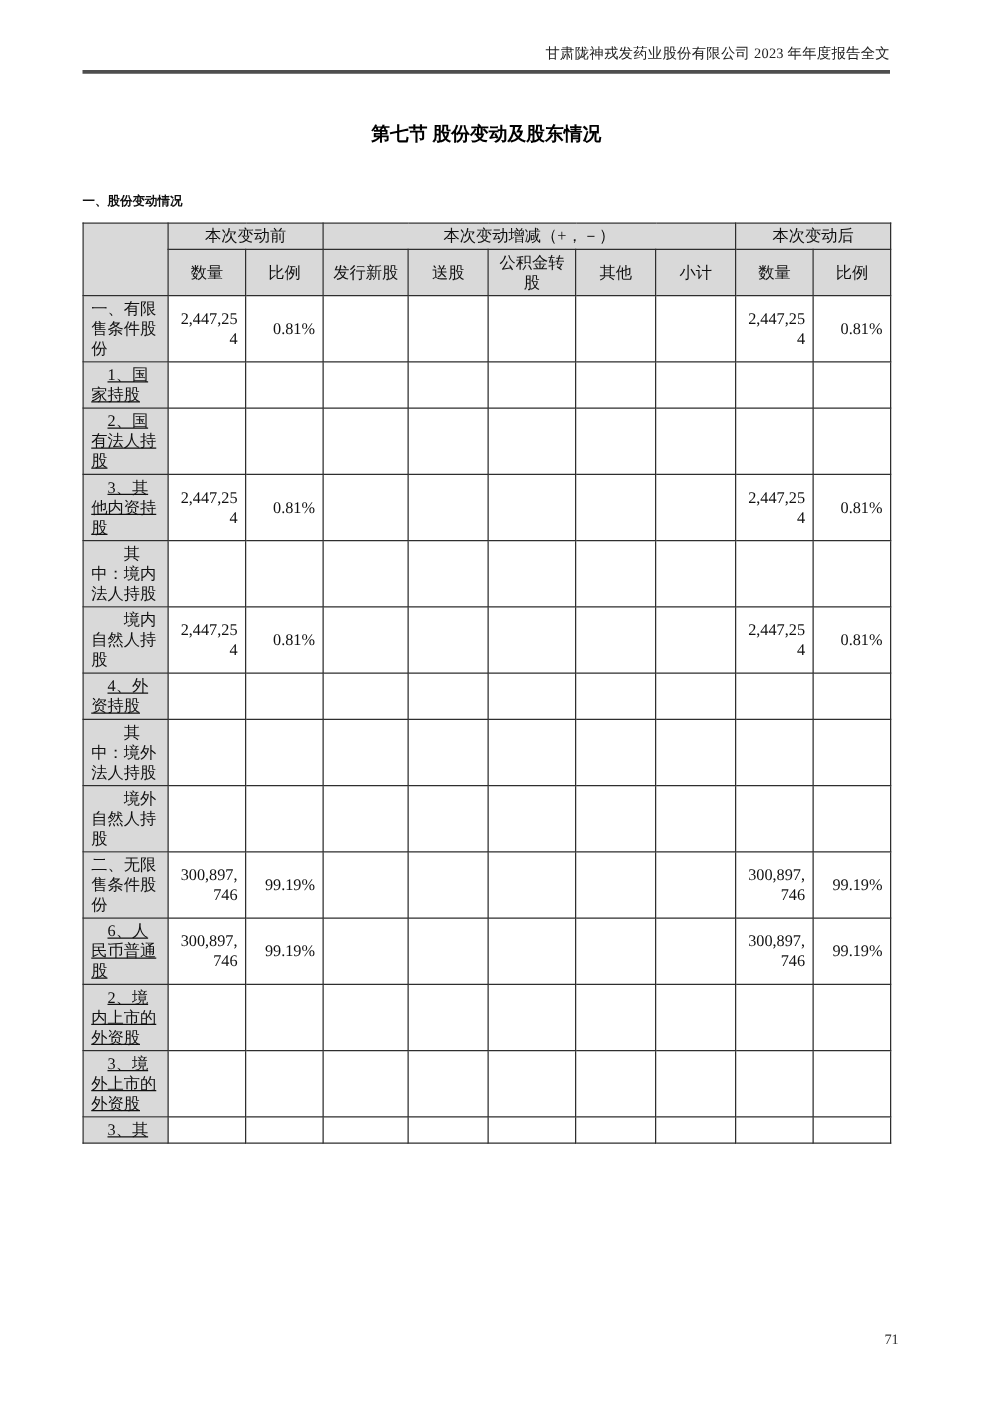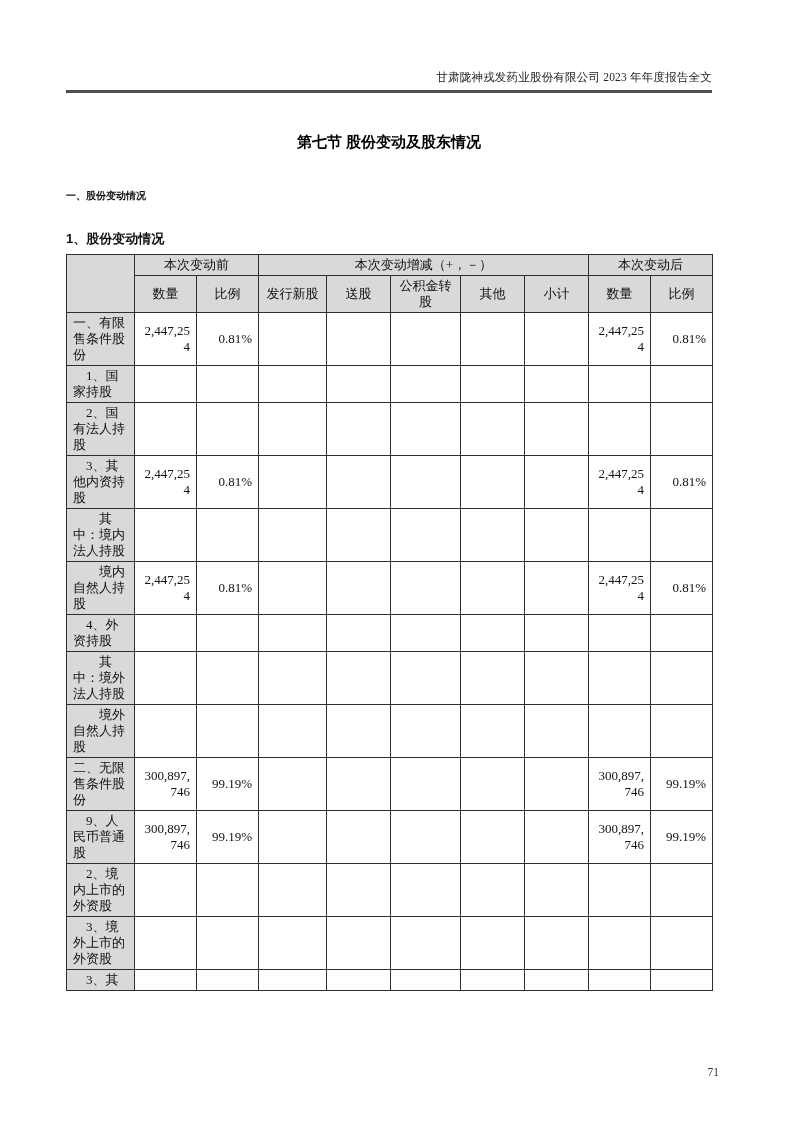--- a/index.html
+++ b/index.html
@@ -4,21 +4,21 @@
 <style>
   * { margin: 0; padding: 0; box-sizing: border-box; }
   html, body { background: #ffffff; }
   body {
     width: 793px; height: 1122px;
     position: relative;
     font-family: "Liberation Serif", "DejaVu Serif", serif;
     color: #111;
     overflow: hidden;
   }
-  .content { width: 646px; margin-left: 66px; padding-top: 70px; }
+  .content { width: 646px; margin-left: 66px; padding-top: 36px; }
 
   .doc-header {
     text-align: right;
     font-size: 11.5px;
     line-height: 14px;
     color: #222;
     letter-spacing: 0.2px;
   }
   .header-rule {
     margin-top: 6px;
@@ -83,21 +83,21 @@
     padding: 2px 6px;
     line-break: strict;
   }
   .share-table td.data-cell {
     background: #ffffff;
     text-align: right;
     padding: 2px 6px;
   }
   .share-table td.num-cell { word-break: break-all; }
   .indent-0 { text-indent: 0; }
-  .indent-1 { text-indent: 13px; }
+  .indent-1 { text-indent: 13px; text-decoration: underline; }
   .indent-2 { text-indent: 26px; }
 
   
   col.c-label { width: 68px; }
   col.c-qty   { width: 62px; }
   col.c-pct   { width: 62px; }
   col.c-issue { width: 68px; }
   col.c-bonus { width: 64px; }
   col.c-resv  { width: 70px; }
   col.c-other { width: 64px; }
@@ -115,21 +115,20 @@
 </style>
 </head>
 <body>
 
 <div class="content">
   <div class="doc-header">甘肃陇神戎发药业股份有限公司 2023 年年度报告全文</div>
   <div class="header-rule"></div>
 
   <div class="doc-title">第七节 股份变动及股东情况</div>
   <div class="section-heading">一、股份变动情况</div>
-  <div class="subsection-heading">1、股份变动情况</div>
 
   <table class="share-table">
     <colgroup>
       <col class="c-label">
         <col class="c-qty">
         <col class="c-pct">
         <col class="c-issue">
         <col class="c-bonus">
       <col class="c-resv">
         <col class="c-other">
@@ -271,21 +270,21 @@
           <td class="data-cell">99.19%</td>
           <td class="data-cell"></td>
           <td class="data-cell"></td>
           <td class="data-cell"></td>
           <td class="data-cell"></td>
           <td class="data-cell"></td>
           <td class="data-cell num-cell">300,897,746</td>
           <td class="data-cell">99.19%</td>
         </tr>
         <tr>
-          <td class="label-cell indent-1">9、人民币普通股</td>
+          <td class="label-cell indent-1">6、人民币普通股</td>
           <td class="data-cell num-cell">300,897,746</td>
           <td class="data-cell">99.19%</td>
           <td class="data-cell"></td>
           <td class="data-cell"></td>
           <td class="data-cell"></td>
           <td class="data-cell"></td>
           <td class="data-cell"></td>
           <td class="data-cell num-cell">300,897,746</td>
           <td class="data-cell">99.19%</td>
         </tr>

